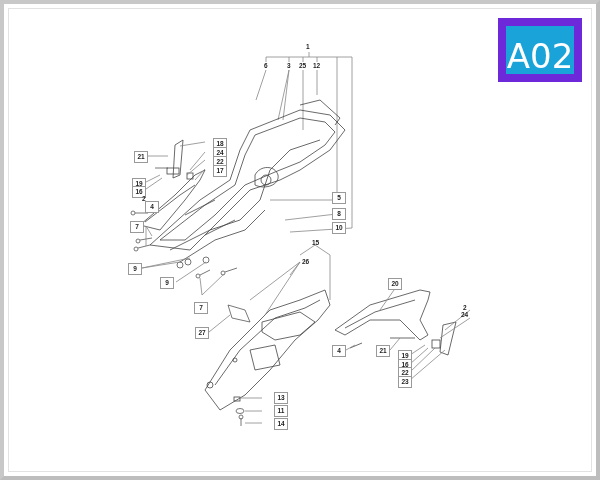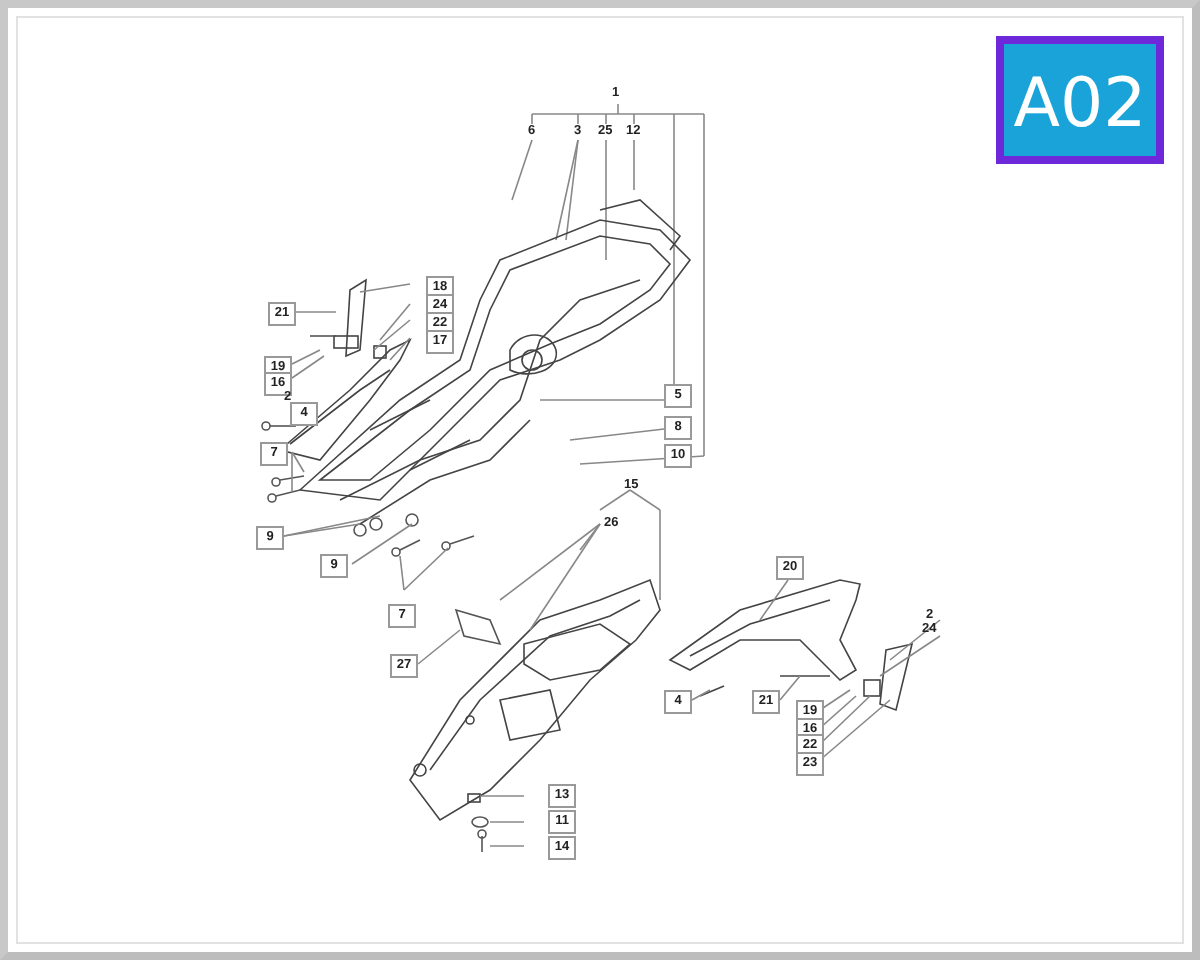--- a/index.html
+++ b/index.html
@@ -1,19 +1,19 @@
 <!DOCTYPE html>
 <html><head>
 <meta charset="utf-8">
 <style>
   html,body{margin:0;padding:0;background:#fff;}
   body{width:600px;height:480px;position:relative;overflow:hidden;font-family:"Liberation Sans",sans-serif;}
   .frame{position:absolute;left:0;top:0;width:600px;height:480px;box-sizing:border-box;border:4px solid #c8c8c8;border-right-color:#bdbdbd;border-bottom-color:#bdbdbd;background:#fff;}
   .frame-inner{position:absolute;left:4px;top:4px;right:4px;bottom:4px;border:1px solid #e2e2e2;}
-  .badge{position:absolute;left:498px;top:18px;width:84px;height:64px;background:#1aa3d9;border:4px solid #6d28d9;box-sizing:border-box;color:#fff;font-size:34px;line-height:60px;text-align:center;font-family:"DejaVu Sans",sans-serif;}
+  .badge{position:absolute;left:498px;top:18px;width:84px;height:64px;background:#1aa3d9;border:8px solid #6d28d9;box-sizing:border-box;color:#fff;font-size:34px;line-height:60px;text-align:center;font-family:"DejaVu Sans",sans-serif;}
   svg.diagram{position:absolute;left:0;top:0;}
   .lbl{position:absolute;font-size:6.5px;font-weight:bold;color:#222;font-family:"Liberation Sans",sans-serif;line-height:1;}
   .box{position:absolute;width:12px;height:10px;border:1px solid #999;background:#fff;font-size:6.5px;font-weight:bold;text-align:center;line-height:10px;color:#222;box-sizing:content-box;}
 </style>
 </head>
 <body>
 
 <div class="frame">
     <div class="frame-inner"></div>
   </div>

